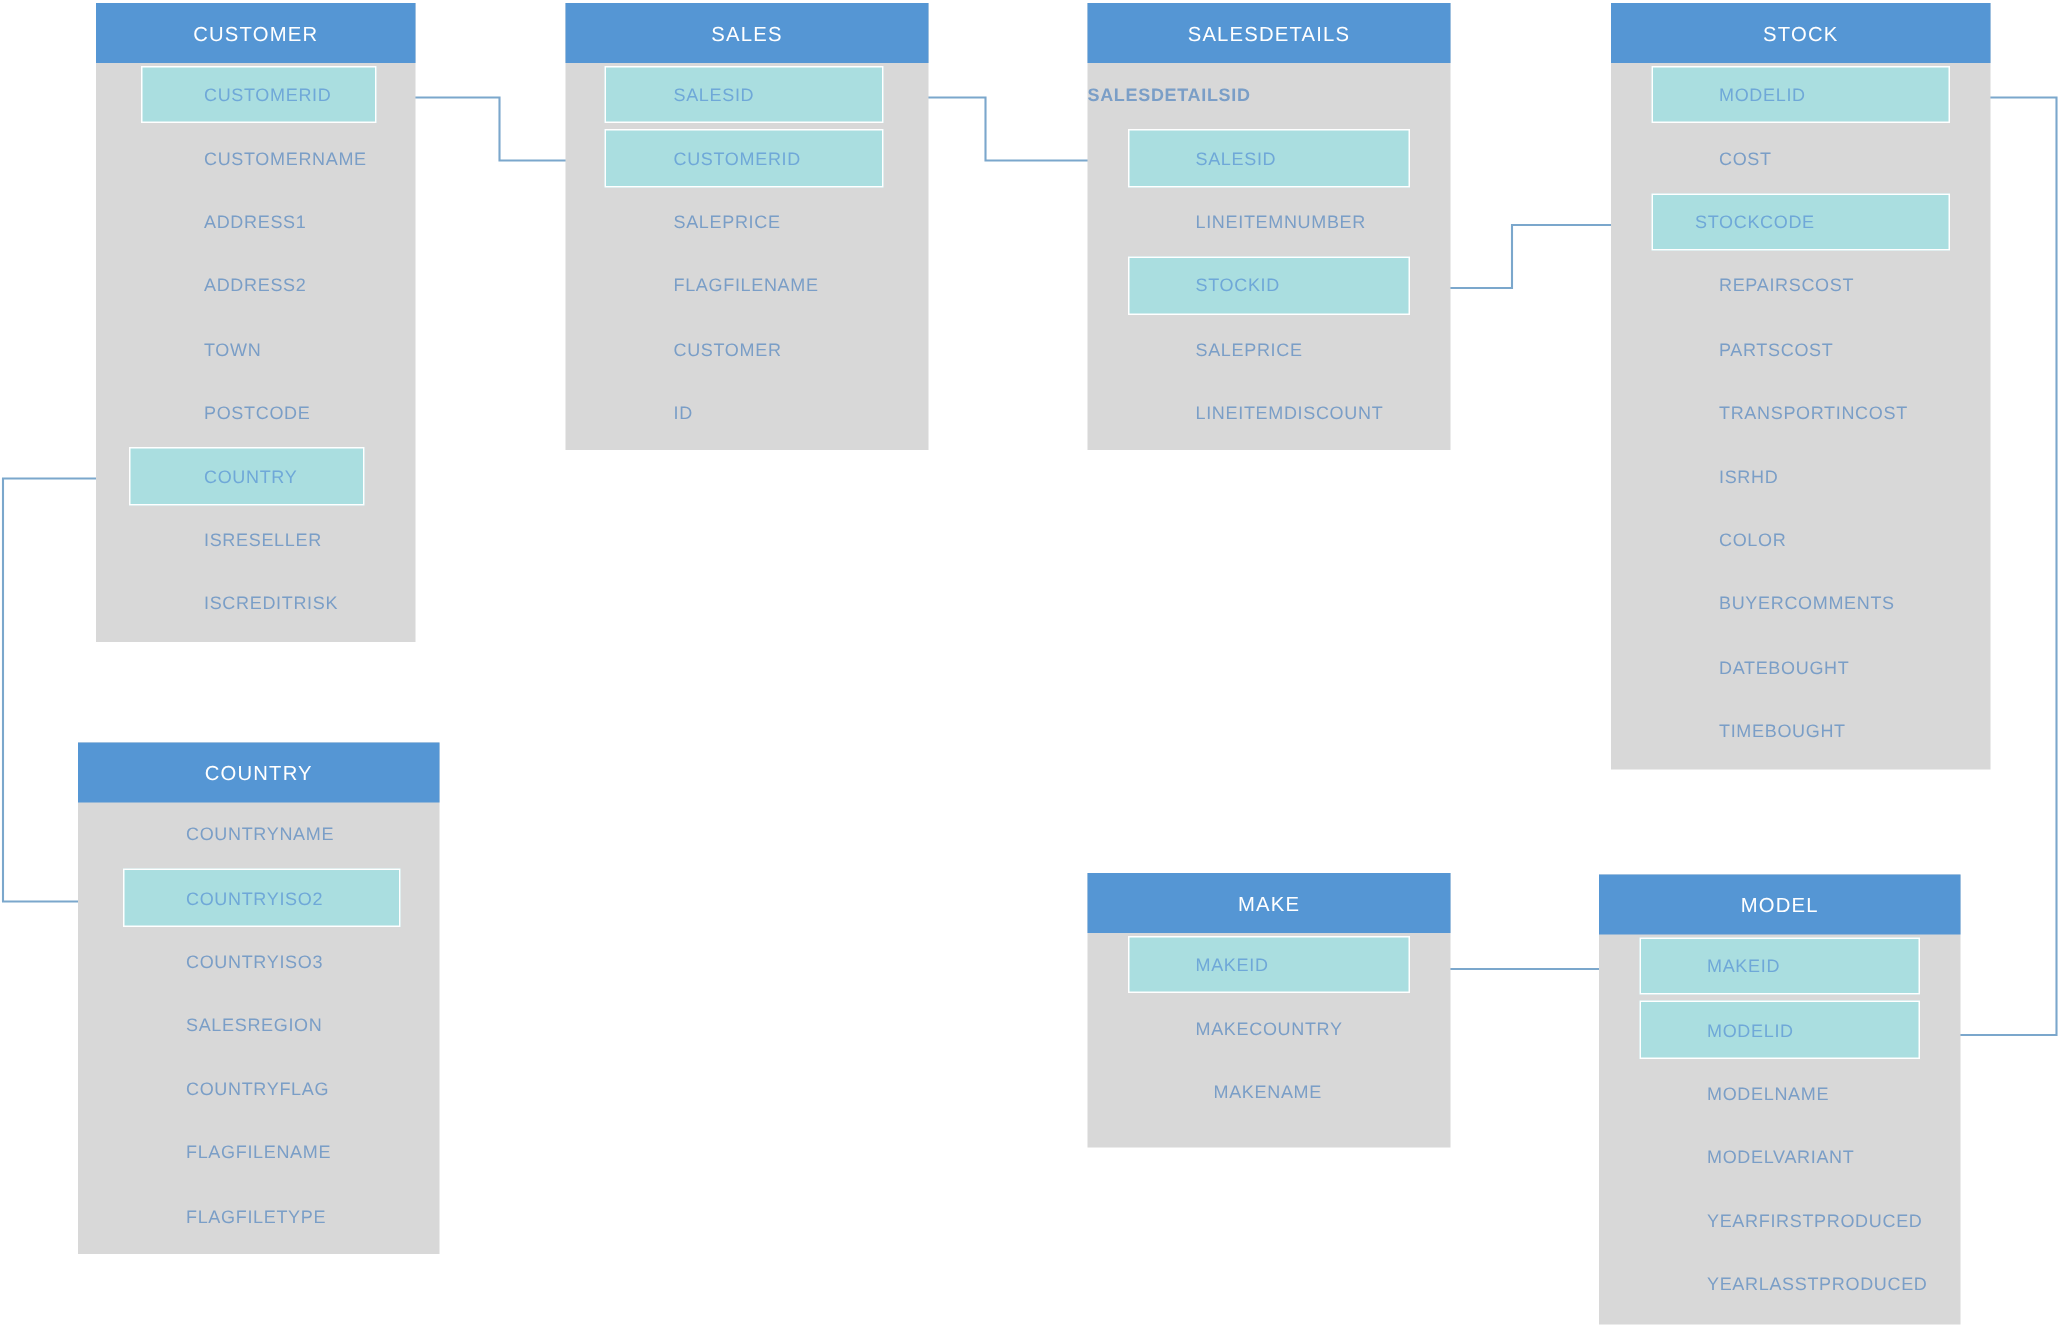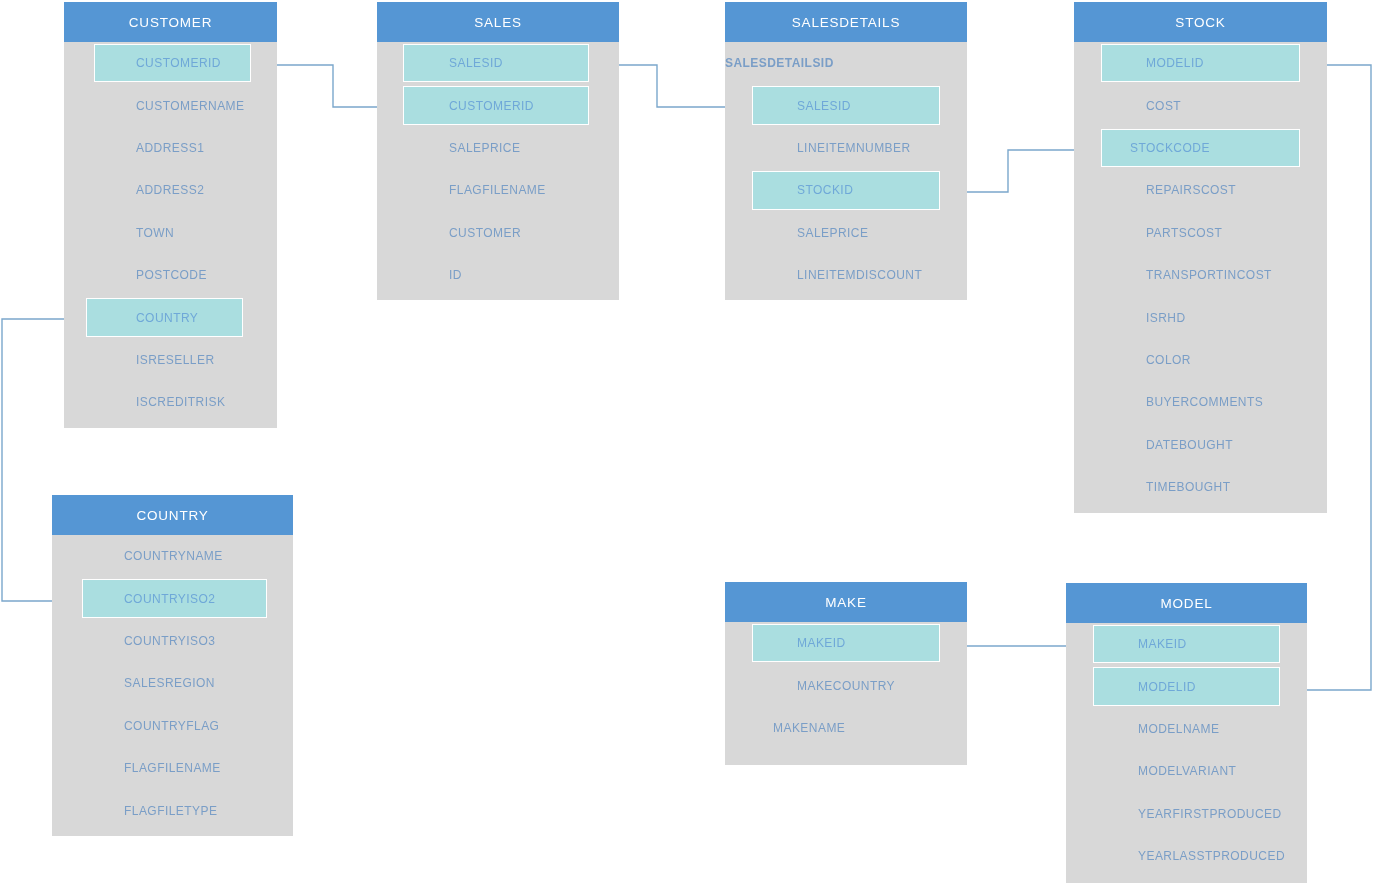--- a/index.html
+++ b/index.html
@@ -250,21 +250,21 @@
         <div class="entity-header">MAKE</div>
         <div class="entity-body">
           <div class="field key">
             <div class="field-hl" style="left: 27px; right: 27px;"></div>
             <span class="field-label" style="margin-left: 72px;">MAKEID</span>
           </div>
           <div class="field">
             <span class="field-label" style="margin-left: 72px;">MAKECOUNTRY</span>
           </div>
           <div class="field">
-            <span class="field-label" style="margin-left: 48px;">MAKENAME</span>
+            <span class="field-label" style="margin-left: 84px;">MAKENAME</span>
           </div>
         </div>
       </div>
       <div class="entity" style="left: 1066px; top: 583px; width: 241px; height: 300px;">
         <div class="entity-header">MODEL</div>
         <div class="entity-body">
           <div class="field key">
             <div class="field-hl" style="left: 27px; right: 27px;"></div>
             <span class="field-label" style="margin-left: 72px;">MAKEID</span>
           </div>

